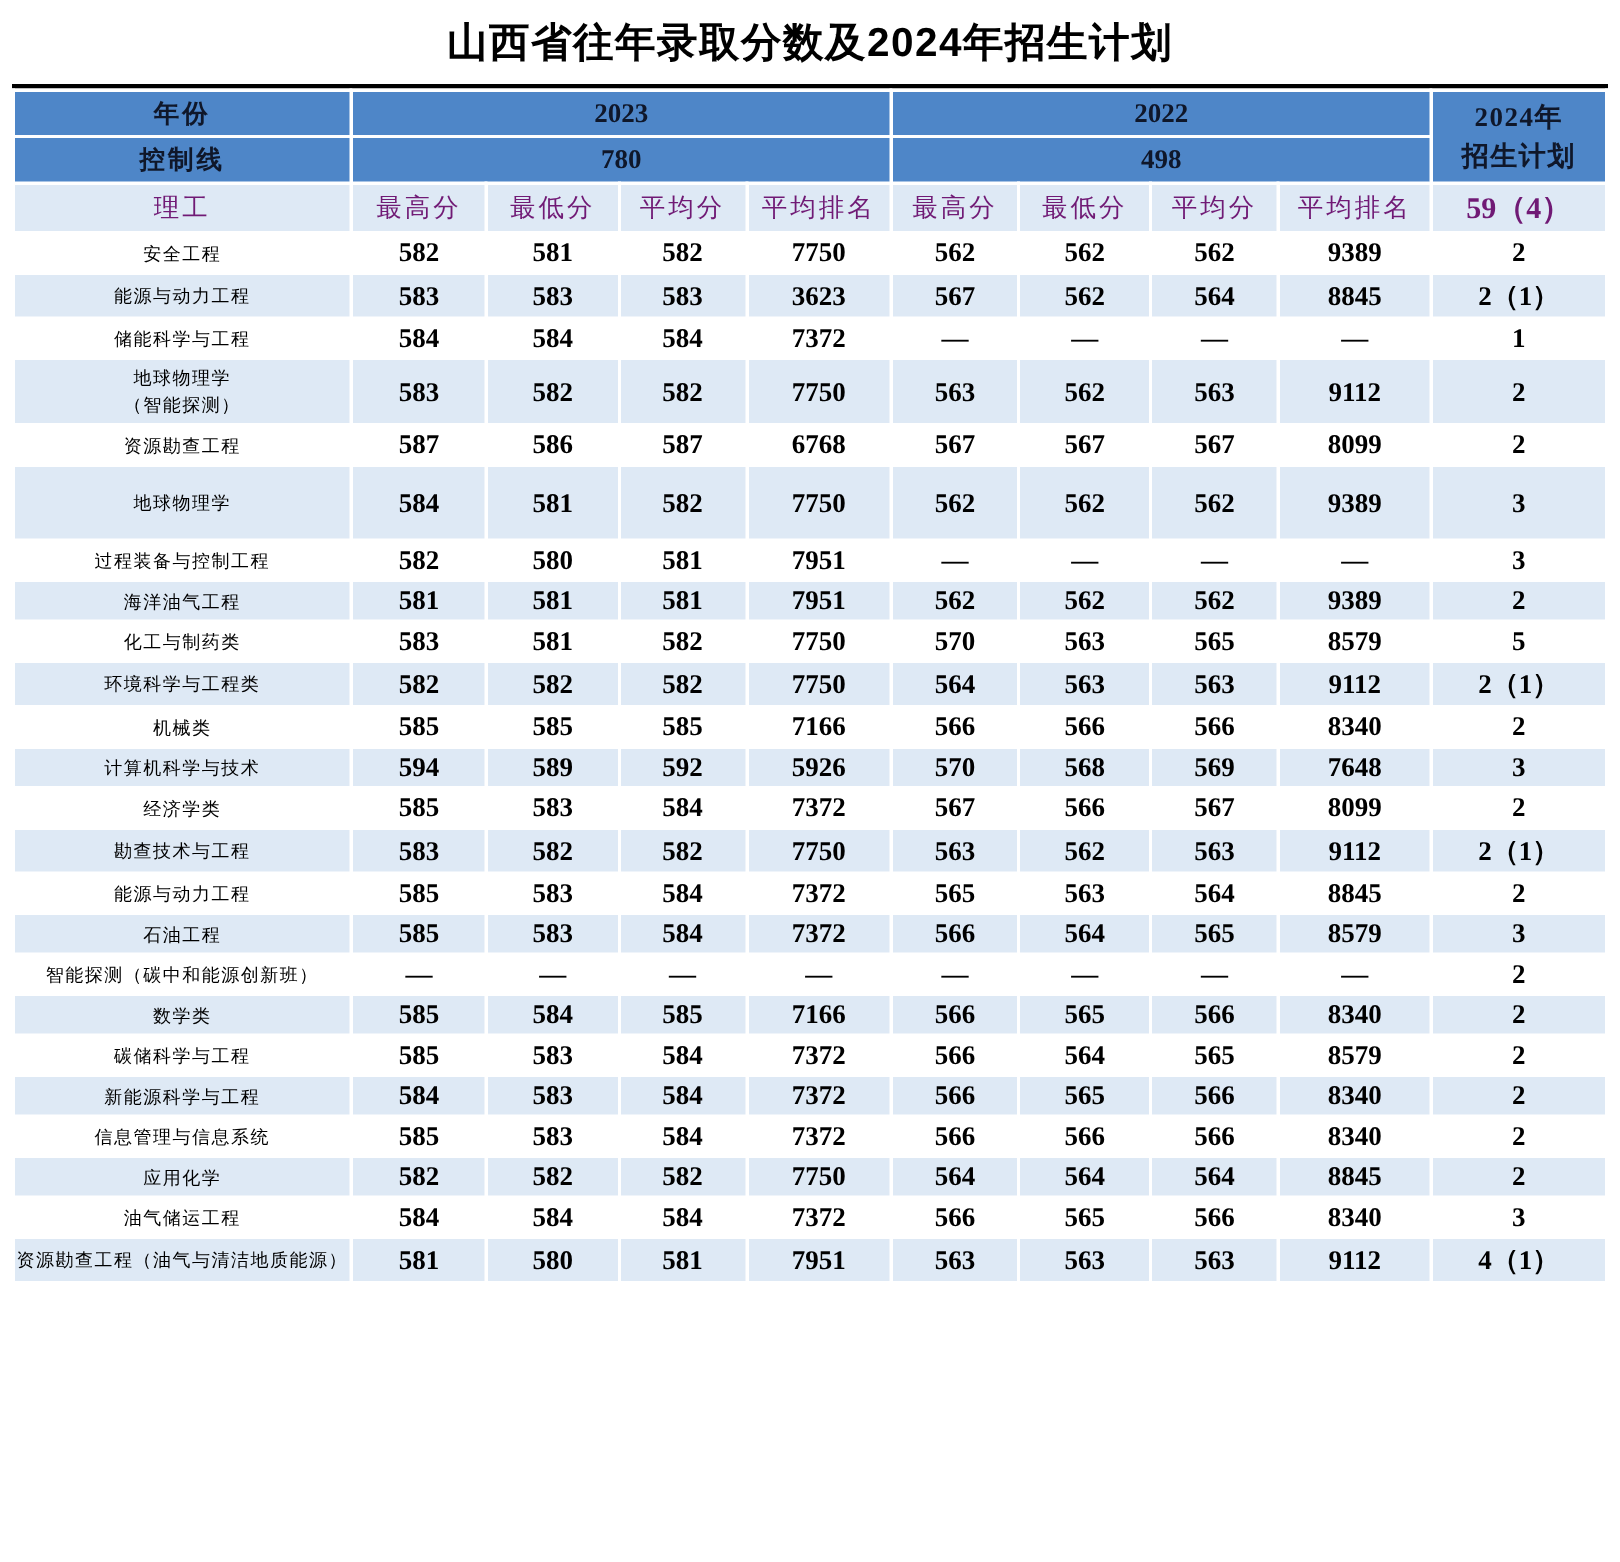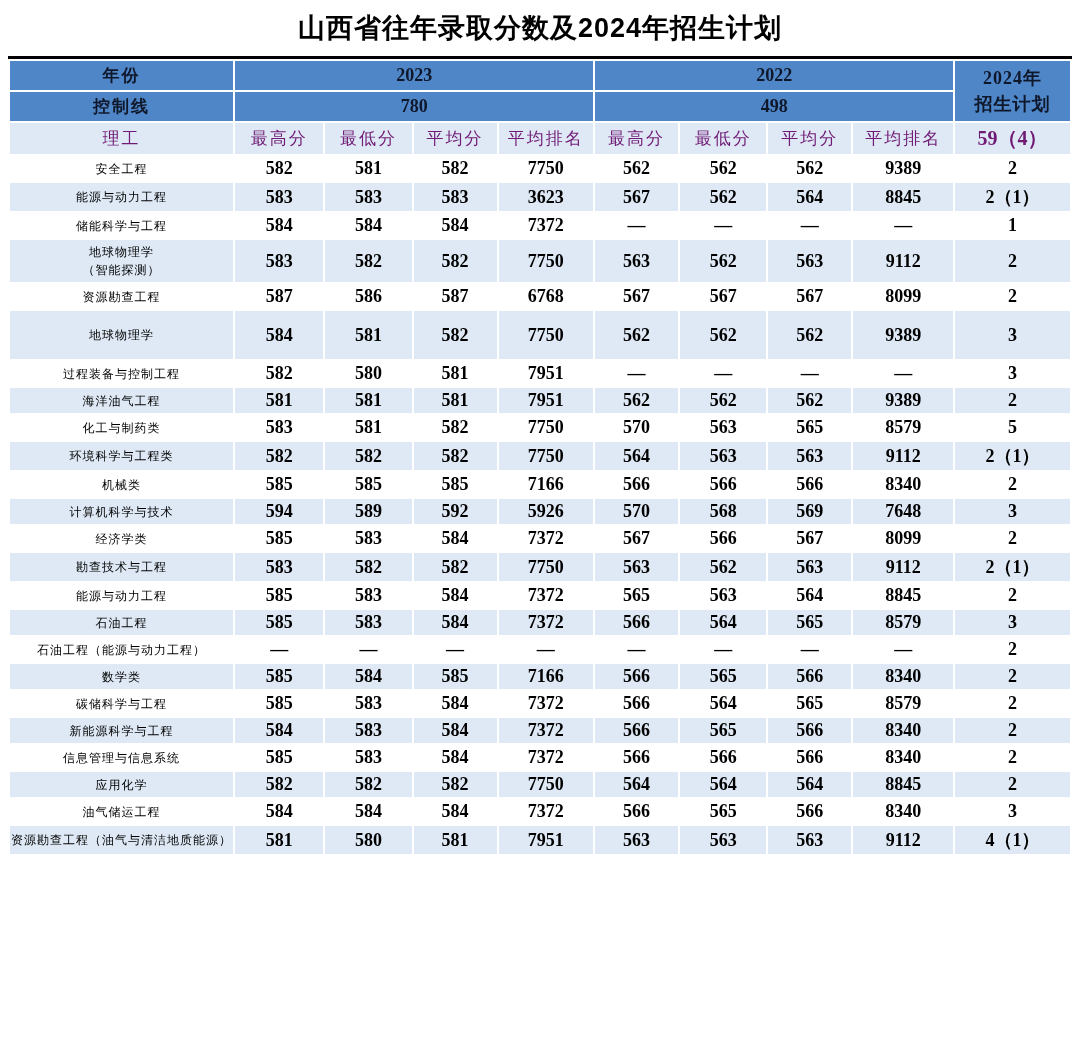--- a/index.html
+++ b/index.html
@@ -293,21 +293,21 @@
             <td class="num">583</td>
             <td class="num">584</td>
             <td class="num">7372</td>
             <td class="num">566</td>
             <td class="num">564</td>
             <td class="num">565</td>
             <td class="num">8579</td>
             <td class="num">3</td>
           </tr>
           <tr class="plain">
-            <td class="name">石油工程（能源与动力工程）</td>
+            <td class="name">智能探测（碳中和能源创新班）</td>
             <td class="num">—</td>
             <td class="num">—</td>
             <td class="num">—</td>
             <td class="num">—</td>
             <td class="num">—</td>
             <td class="num">—</td>
             <td class="num">—</td>
             <td class="num">—</td>
             <td class="num">2</td>
           </tr>

